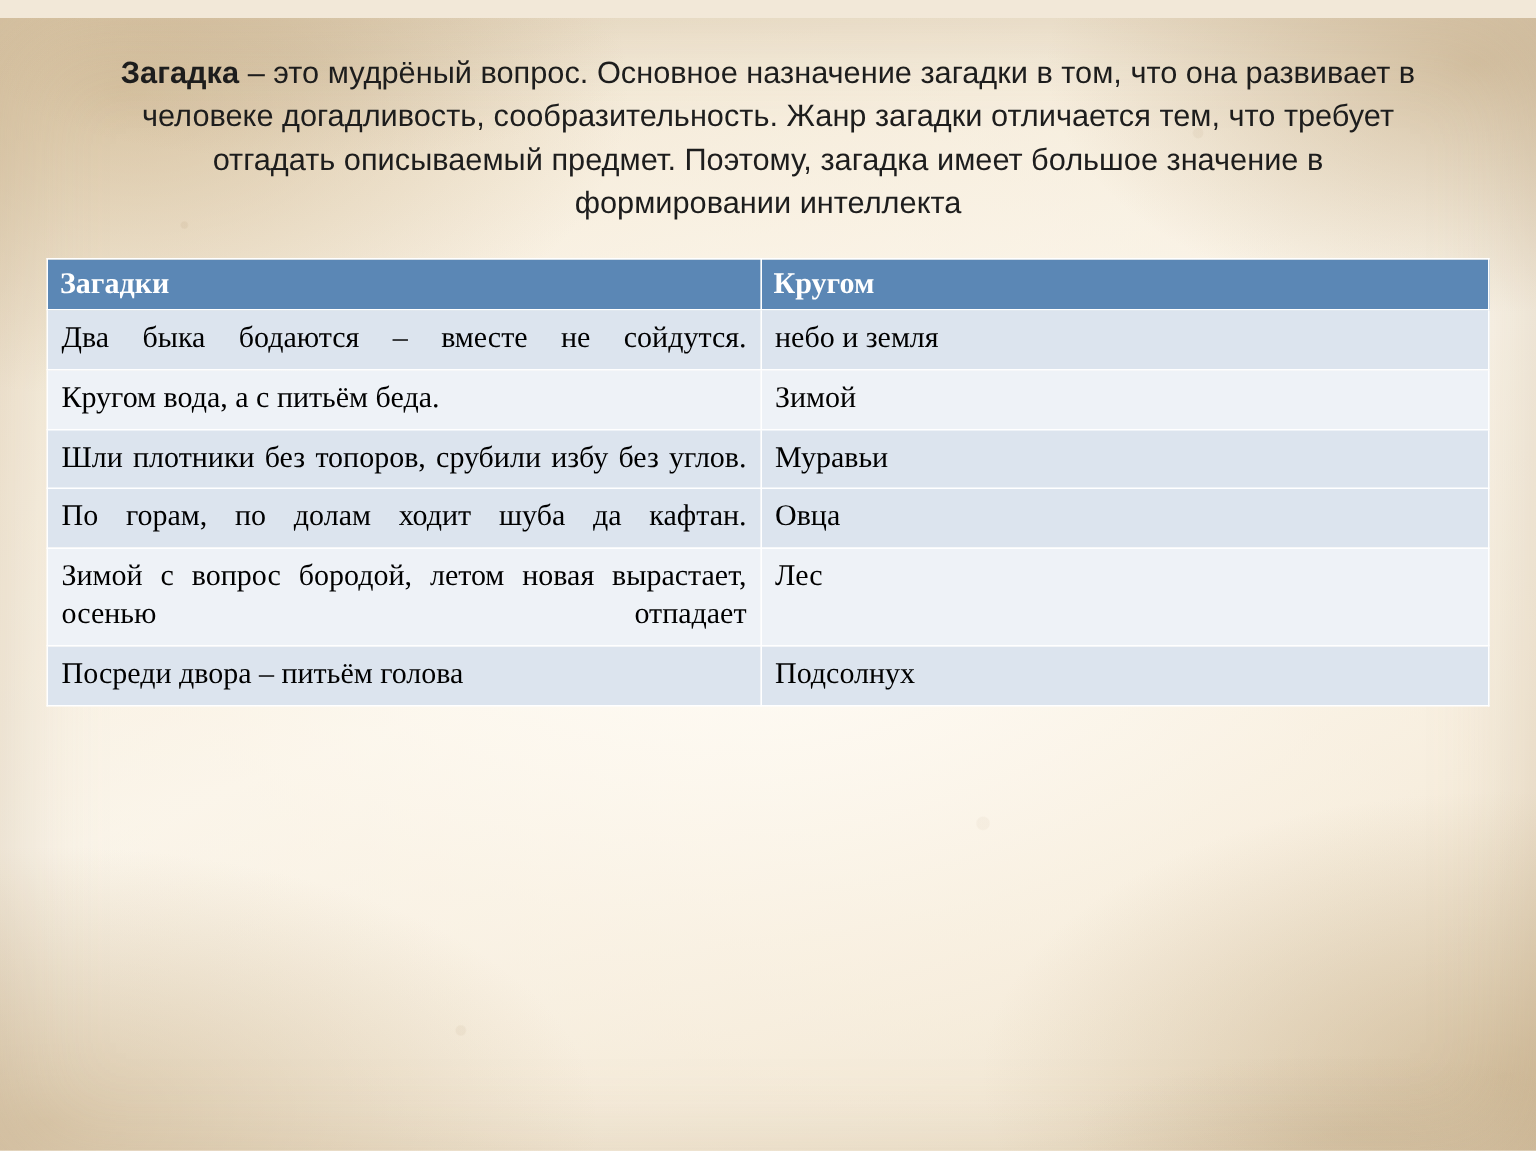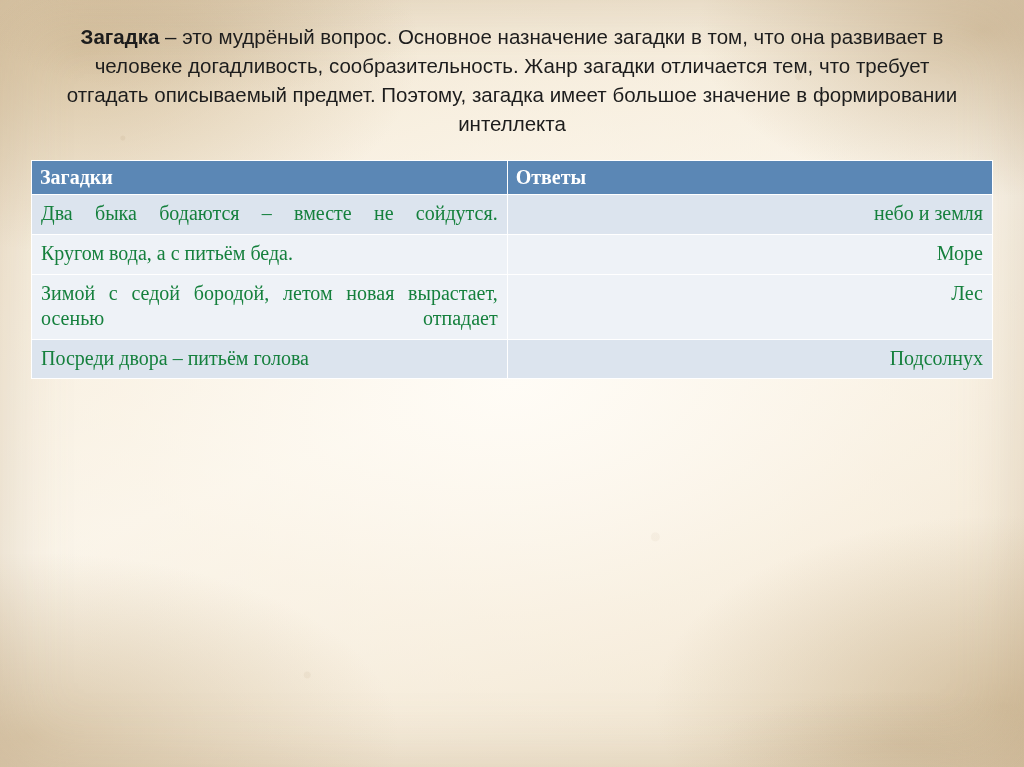--- a/index.html
+++ b/index.html
@@ -48,21 +48,21 @@
     position: absolute;
     inset: 0;
     pointer-events: none;
     box-shadow: inset 0 0 70px rgba(170,140,100,0.30);
   }
 
   
   .intro {
     position: relative;
     z-index: 2;
-    margin: 0;
+    margin: 12px;
     padding: 22px 62px 0 62px;
     text-align: center;
     font-size: 20.5px;
     line-height: 1.42;
     color: #1d1d1d;
     font-family: "Liberation Sans", sans-serif;
   }
   .intro b { font-weight: bold; }
 
   
@@ -87,29 +87,29 @@
     font-family: "Liberation Serif", serif;
     font-size: 20px;
     font-weight: bold;
     text-align: left;
     padding: 5px 8px 6px 8px;
     border: 1px solid #ffffff;
     line-height: 1.1;
   }
   table.riddles td {
     font-size: 20px;
-    color: #15803d;
+    color: #000000;
     padding: 6px 9px 7px 9px;
     border: 1px solid #ffffff;
     vertical-align: top;
     line-height: 1.28;
   }
   td.q { text-align: justify; text-align-last: justify; }
   td.q.noj { text-align: right; text-align-last: left; }
-  td.a { text-align: right; }
+  td.a { text-align: left; }
 
   tr.odd td  { background: #dce4ee; }
   tr.even td { background: #eef2f7; }
 </style>
 </head>
 <body>
 
 <div class="slide">
 
   <p class="intro">
@@ -118,34 +118,42 @@
 
   <div class="table-wrap">
     <table class="riddles">
       <colgroup>
           <col class="c1">
           <col class="c2">
         </colgroup>
       <thead>
         <tr>
           <th>Загадки</th>
-          <th>Ответы</th>
+          <th>Кругом</th>
         </tr>
       </thead>
       <tbody>
         <tr class="odd">
           <td class="q">Два быка бодаются – вместе не сойдутся.</td>
           <td class="a">небо и земля</td>
         </tr>
         <tr class="even">
           <td class="q noj">Кругом вода, а с питьём беда.</td>
-          <td class="a">Море</td>
+          <td class="a">Зимой</td>
+        </tr>
+        <tr class="odd">
+          <td class="q">Шли плотники без топоров, срубили избу без углов.</td>
+          <td class="a">Муравьи</td>
+        </tr>
+        <tr class="odd">
+          <td class="q">По горам, по долам ходит шуба да кафтан.</td>
+          <td class="a">Овца</td>
         </tr>
         <tr class="even">
-          <td class="q">Зимой с седой бородой, летом новая вырастает, осенью отпадает</td>
+          <td class="q">Зимой с вопрос бородой, летом новая вырастает, осенью отпадает</td>
           <td class="a">Лес</td>
         </tr>
         <tr class="odd">
           <td class="q noj">Посреди двора – питьём голова</td>
           <td class="a">Подсолнух</td>
         </tr>
       </tbody>
     </table>
   </div>
 </div>

